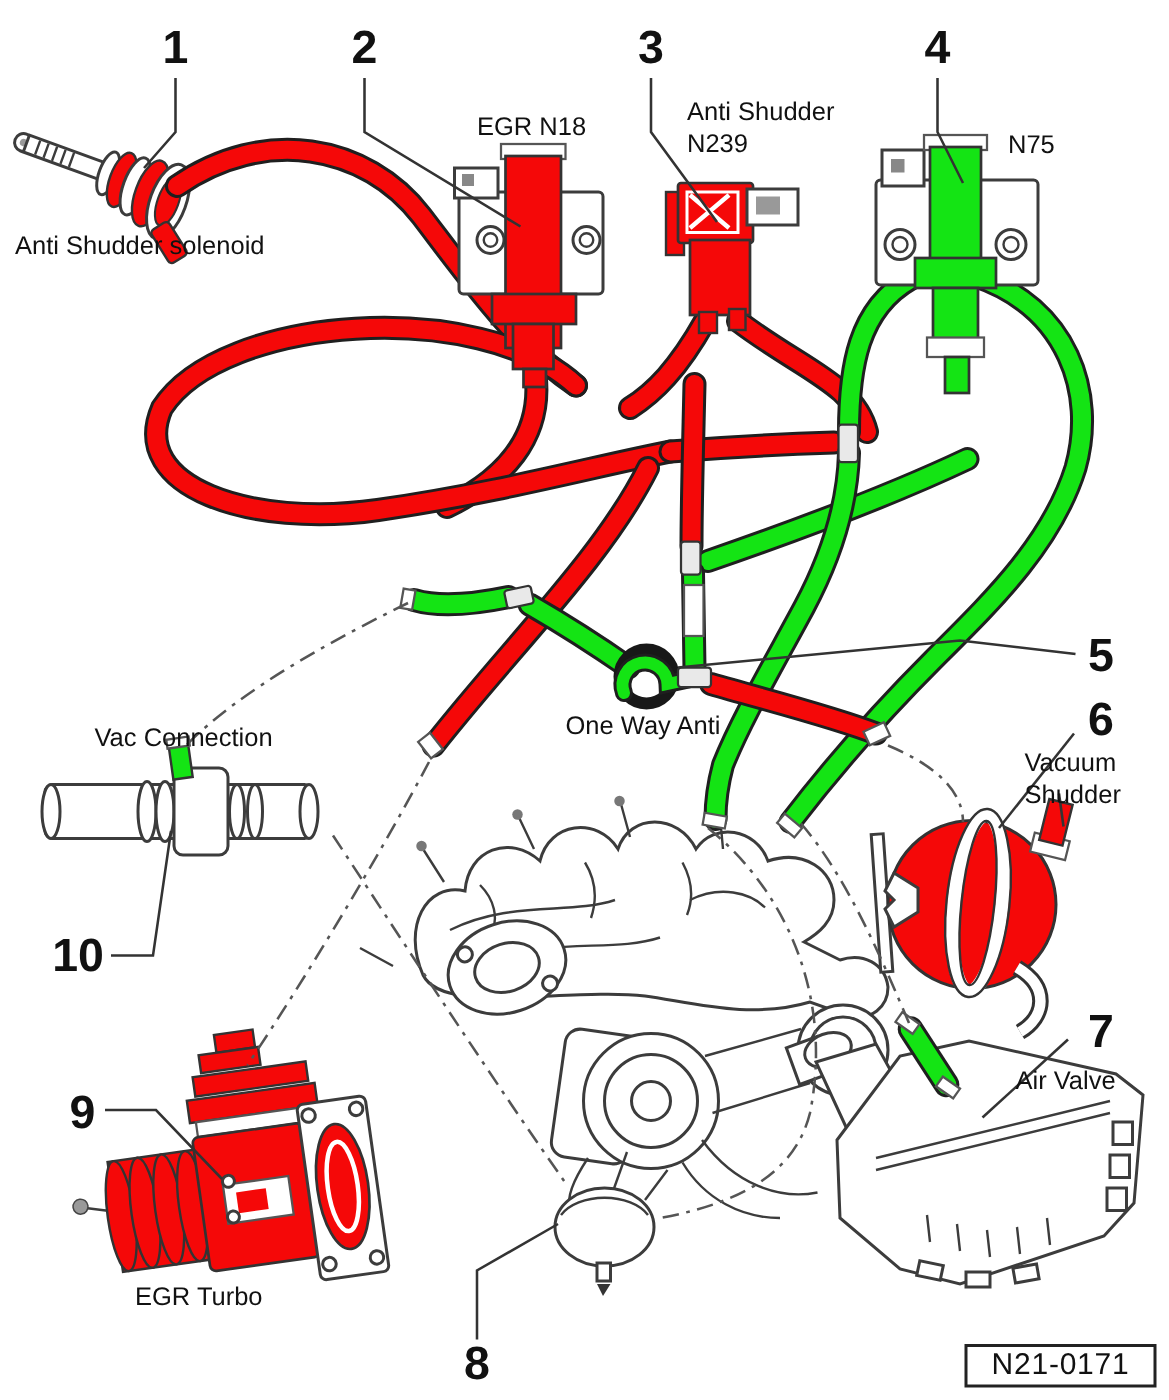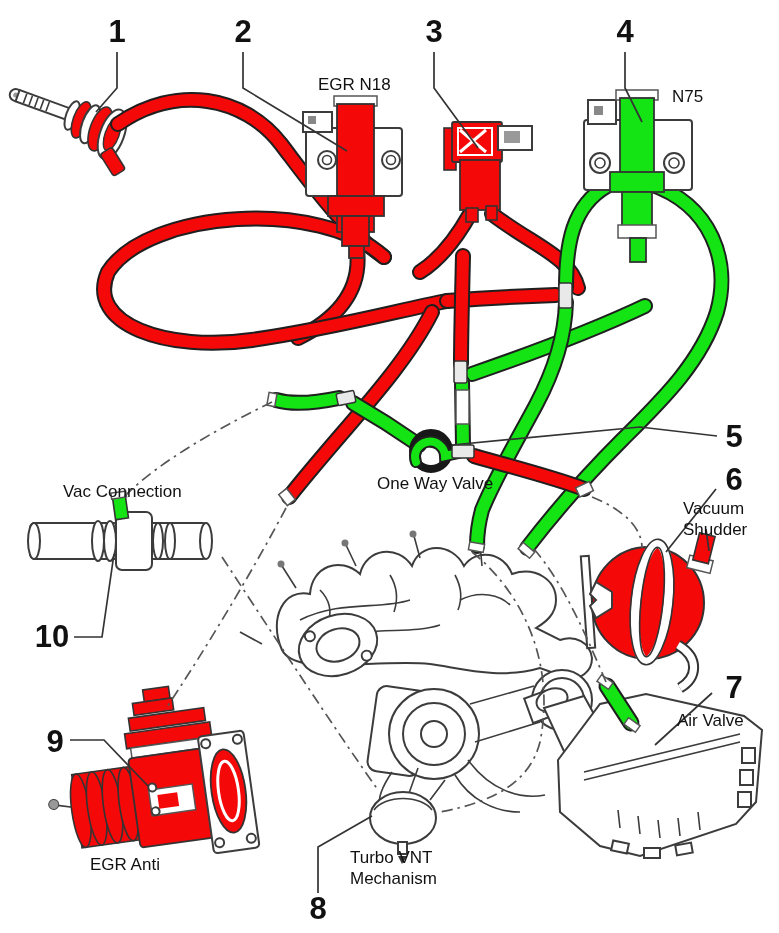--- a/index.html
+++ b/index.html
@@ -317,29 +317,33 @@
 <div class="num" style="left:243px;top:14px">2</div>
 <div class="num" style="left:434px;top:14px">3</div>
 <div class="num" style="left:625px;top:14px">4</div>
 <div class="num" style="left:734px;top:419px">5</div>
 <div class="num" style="left:734px;top:462px">6</div>
 <div class="num" style="left:734px;top:670px">7</div>
 <div class="num" style="left:318px;top:891px">8</div>
 <div class="num" style="left:55px;top:724px">9</div>
 <div class="num" style="left:52px;top:619px">10</div>
 
+<div class="lbl" style="left:10px;top:153px">Anti Shudder solenoid</div>
 <div class="lbl" style="left:318px;top:74px">EGR N18</div>
+<div class="lbl" style="left:458px;top:64px">
+  <span>Anti Shudder</span>
+  <span>N239</span>
+</div>
 <div class="lbl" style="left:672px;top:86px">N75</div>
-<div class="lbl" style="left:377px;top:473px">One Way Valve</div>
+<div class="lbl" style="left:377px;top:473px">One Way Anti</div>
 <div class="lbl" style="left:683px;top:498px">
   <span>Vacuum</span>
   <span>Shudder</span>
 </div>
 <div class="lbl" style="left:677px;top:710px">Air Valve</div>
-<div class="lbl" style="left:350px;top:847px">
-  <span>Turbo VNT</span>
-  <span>Mechanism</span>
+<div class="lbl" style="left:90px;top:854px">EGR Turbo</div>
+<div class="lbl" style="left:63px;top:481px">Vac Connection</div>
+
+<div class="figbox">
+  <span>N21-0171</span>
 </div>
-<div class="lbl" style="left:90px;top:854px">EGR Anti</div>
-<div class="lbl" style="left:63px;top:481px">Vac Connection</div>
-
 
 </div>
 
 </body></html>

